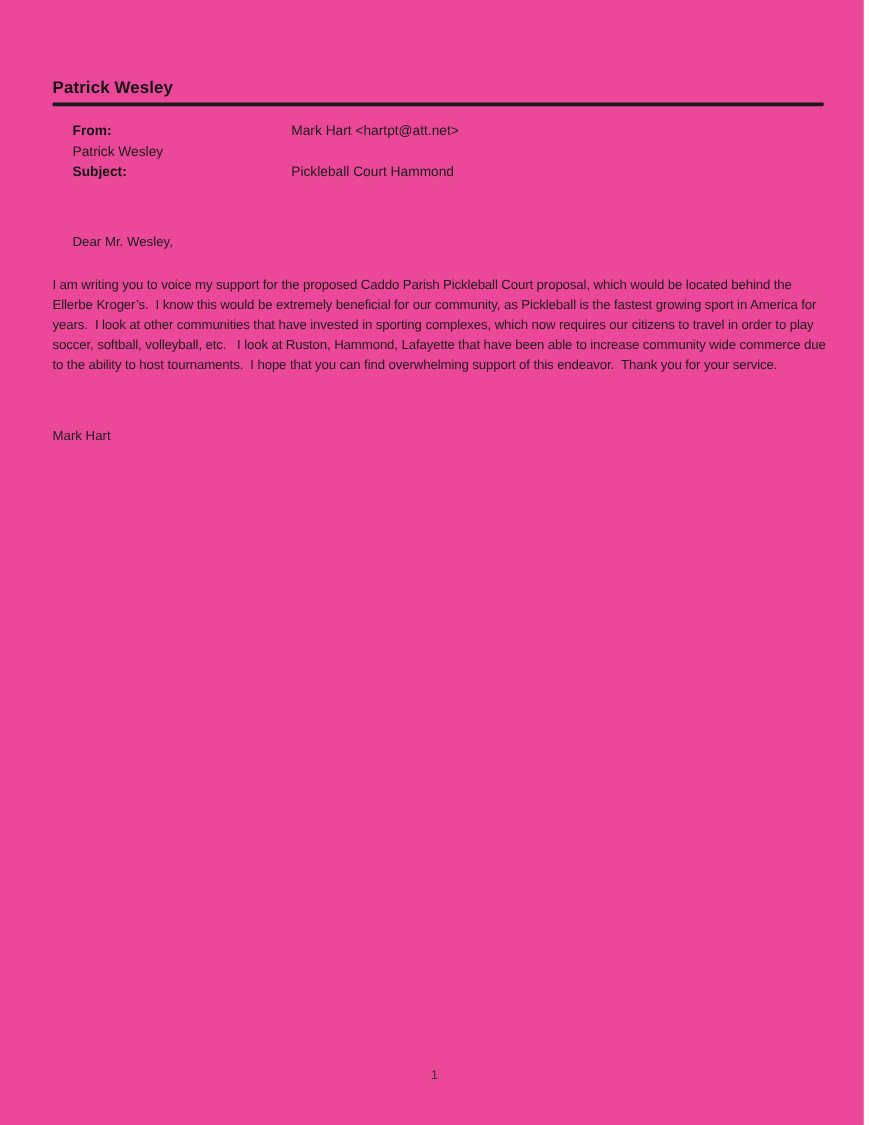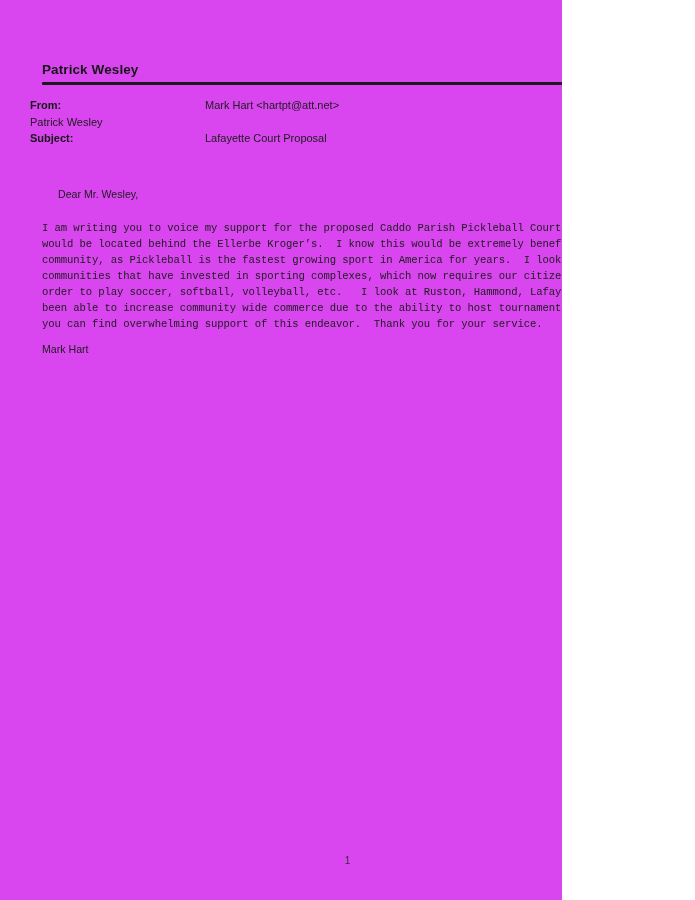--- a/index.html
+++ b/index.html
@@ -2,23 +2,23 @@
 <html><head>
 <meta charset="utf-8">
 <style>
   * { margin: 0; padding: 0; box-sizing: border-box; }
   html, body {
     background: #ffffff;
     font-family: "Liberation Sans", sans-serif;
   }
   .page {
     position: relative;
-    width: 562px;
+    width: 691px;
     height: 900px;
-    background: #d946ef;
+    background: #ec4899;
     color: #1c1c1c;
     overflow: hidden;
   }
   .recipient-header {
     position: absolute;
     left: 42px;
     top: 62px;
     font-size: 13.5px;
     font-weight: bold;
     color: #161616;
@@ -28,21 +28,21 @@
     position: absolute;
     left: 42px;
     top: 82px;
     width: 617px;
     height: 3px;
     background: #1a1a1a;
     border-radius: 1px;
   }
   .meta-block {
     position: absolute;
-    left: 30px;
+    left: 58px;
     top: 97px;
     width: 600px;
     font-size: 11px;
   }
   .meta-row {
     display: flex;
     line-height: 16.5px;
   }
   .meta-label {
     width: 175px;
@@ -64,21 +64,20 @@
   .body-paragraph {
     position: absolute;
     left: 42px;
     top: 220px;
     width: 622px;
     font-size: 10.6px;
     line-height: 16px;
     color: #1c1c1c;
     white-space: pre-wrap;
     letter-spacing: -0.1px;
-    font-family: Liberation Mono, monospace;
   }
   .signature {
     position: absolute;
     left: 42px;
     top: 343px;
     font-size: 10.6px;
     color: #1c1c1c;
   }
   .page-number {
     position: absolute;
@@ -102,21 +101,21 @@
   <div class="meta-block">
     <div class="meta-row">
       <span class="meta-label">From:</span>
       <span class="meta-value">Mark Hart &lt;hartpt@att.net&gt;</span>
     </div>
     <div class="meta-row">
       <span class="meta-value">Patrick Wesley</span>
     </div>
     <div class="meta-row">
       <span class="meta-label">Subject:</span>
-      <span class="meta-value">Lafayette Court Proposal</span>
+      <span class="meta-value">Pickleball Court Hammond</span>
     </div>
   </div>
 
   <div class="greeting">Dear Mr. Wesley,</div>
 
   <div class="body-paragraph">I am writing you to voice my support for the proposed Caddo Parish Pickleball Court proposal, which would be located behind the Ellerbe Kroger’s.  I know this would be extremely beneficial for our community, as Pickleball is the fastest growing sport in America for years.  I look at other communities that have invested in sporting complexes, which now requires our citizens to travel in order to play soccer, softball, volleyball, etc.   I look at Ruston, Hammond, Lafayette that have been able to increase community wide commerce due to the ability to host tournaments.  I hope that you can find overwhelming support of this endeavor.  Thank you for your service.</div>
 
   <div class="signature">Mark Hart</div>
 
   <div class="page-number">1</div>

